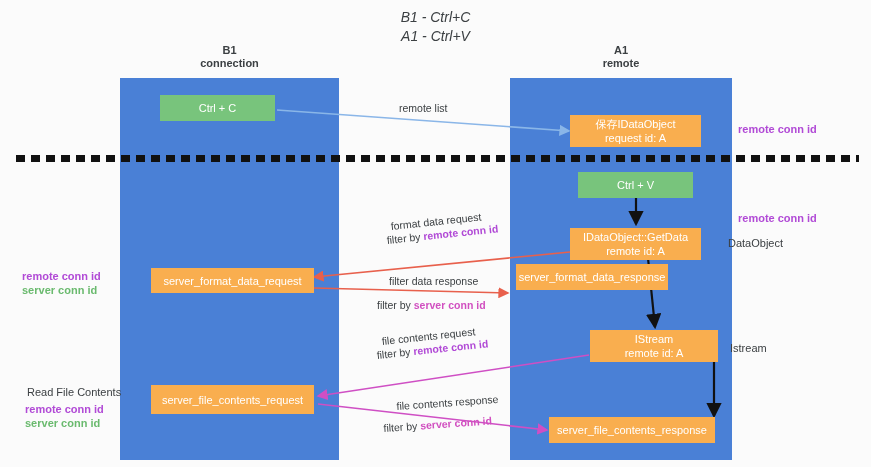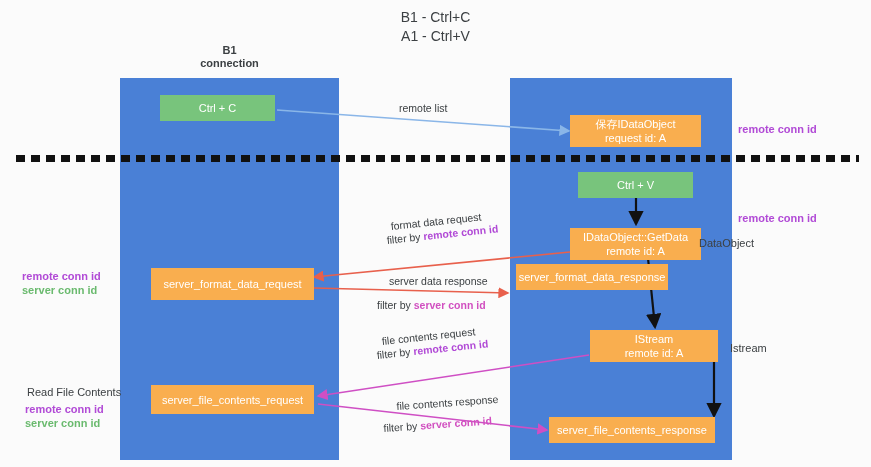--- a/index.html
+++ b/index.html
@@ -18,20 +18,21 @@
   
   .title {
     position: absolute;
     left: 0; top: 8px;
     width: 871px;
     text-align: center;
     font-size: 14px;
     color: #3c4043;
     line-height: 19px;
     white-space: pre-line;
+    font-style: italic;
   }
   
   .col-head {
     position: absolute;
     text-align: center;
     font-size: 11px;
     color: #3c4043;
     line-height: 13px;
     white-space: pre-line;
     font-weight: bold;
@@ -105,20 +106,22 @@
 </head>
 <body>
 
 <div id="canvas">
 
   <div class="title">B1 - Ctrl+C
 A1 - Ctrl+V</div>
 
   <div class="col-head left">B1
 connection</div>
+  <div class="col-head right">A1
+remote</div>
 
   <div class="lane left"></div>
   <div class="lane right"></div>
 
   <svg class="arrows" viewBox="0 0 871 467">
     <defs>
       <marker id="ah-blue" markerWidth="7" markerHeight="7" refX="6" refY="3.5" orient="auto">
         <polygon points="0,0 7,3.5 0,7" fill="#8ab6e8"></polygon>
       </marker>
       <marker id="ah-red" markerWidth="7" markerHeight="7" refX="6" refY="3.5" orient="auto">
@@ -146,21 +149,21 @@
 
     <line x1="318" y1="404" x2="547" y2="430" stroke="#cf4fc4" stroke-width="1.6" marker-end="url(#ah-pink)"></line>
 
     <line x1="714" y1="360" x2="714" y2="416" stroke="#111111" stroke-width="2.2" marker-end="url(#ah-black)"></line>
   </svg>
 
   <div class="divider"></div>
 
   <div class="box green" style="left:160px; top:95px; width:115px; height:26px;">Ctrl + C</div>
 
-  <div class="box orange" style="left:151px; top:268px; width:163px; height:32px;">server_format_data_request</div>
+  <div class="box orange" style="left:151px; top:268px; width:163px; height:25px;">server_format_data_request</div>
 
   <div class="box orange" style="left:151px; top:385px; width:163px; height:29px;">server_file_contents_request</div>
 
   <div class="box orange" style="left:570px; top:115px; width:131px; height:32px;">保存IDataObject
 request id: A</div>
 
   <div class="box green" style="left:578px; top:172px; width:115px; height:26px;">Ctrl + V</div>
 
   <div class="box orange" style="left:570px; top:228px; width:131px; height:32px;">IDataObject::GetData
 remote id: A</div>
@@ -172,40 +175,40 @@
 
   <div class="box orange" style="left:549px; top:417px; width:166px; height:26px;">server_file_contents_response</div>
 
   <div class="cap" style="left:399px; top:101px;">remote list</div>
 
   <div class="cap" style="left:390px; top:219px; transform:rotate(-6deg); transform-origin:left top;">format data request</div>
   <div class="cap" style="left:386px; top:233px; transform:rotate(-6deg); transform-origin:left top;">
     <span>filter by </span><span class="pp">remote conn id</span>
   </div>
 
-  <div class="cap" style="left:389px; top:274px;">server data response</div>
+  <div class="cap" style="left:389px; top:274px;">filter data response</div>
   <div class="cap" style="left:377px; top:298px;">
     <span>filter by </span><span class="pk">server conn id</span>
   </div>
 
   <div class="cap" style="left:381px; top:334px; transform:rotate(-6deg); transform-origin:left top;">file contents request</div>
   <div class="cap" style="left:376px; top:348px; transform:rotate(-6deg); transform-origin:left top;">
     <span>filter by </span><span class="pp">remote conn id</span>
   </div>
 
   <div class="cap" style="left:396px; top:399px; transform:rotate(-4deg); transform-origin:left top;">file contents response</div>
   <div class="cap" style="left:383px; top:421px; transform:rotate(-4deg); transform-origin:left top;">
     <span>filter by </span><span class="pk">server conn id</span>
   </div>
 
   <div class="lbl purple" style="left:738px; top:122px;">remote conn id</div>
 
   <div class="lbl purple" style="left:738px; top:211px;">remote conn id</div>
 
-  <div class="lbl plain" style="left:699px; top:236px;">DataObject</div>
+  <div class="lbl plain" style="left:728px; top:236px;">DataObject</div>
 
   <div class="lbl plain" style="left:730px; top:341px;">Istream</div>
 
   <div class="lbl plain" style="left:737px; top:424px;margin-top:44px;">Write File Contents</div>
 
   <div class="lbl purple" style="left:22px; top:269px;">remote conn id</div>
   <div class="lbl green" style="left:22px; top:283px;">server conn id</div>
 
   <div class="lbl plain" style="left:27px; top:385px;">Read File Contents</div>
   <div class="lbl purple" style="left:25px; top:402px;">remote conn id</div>

